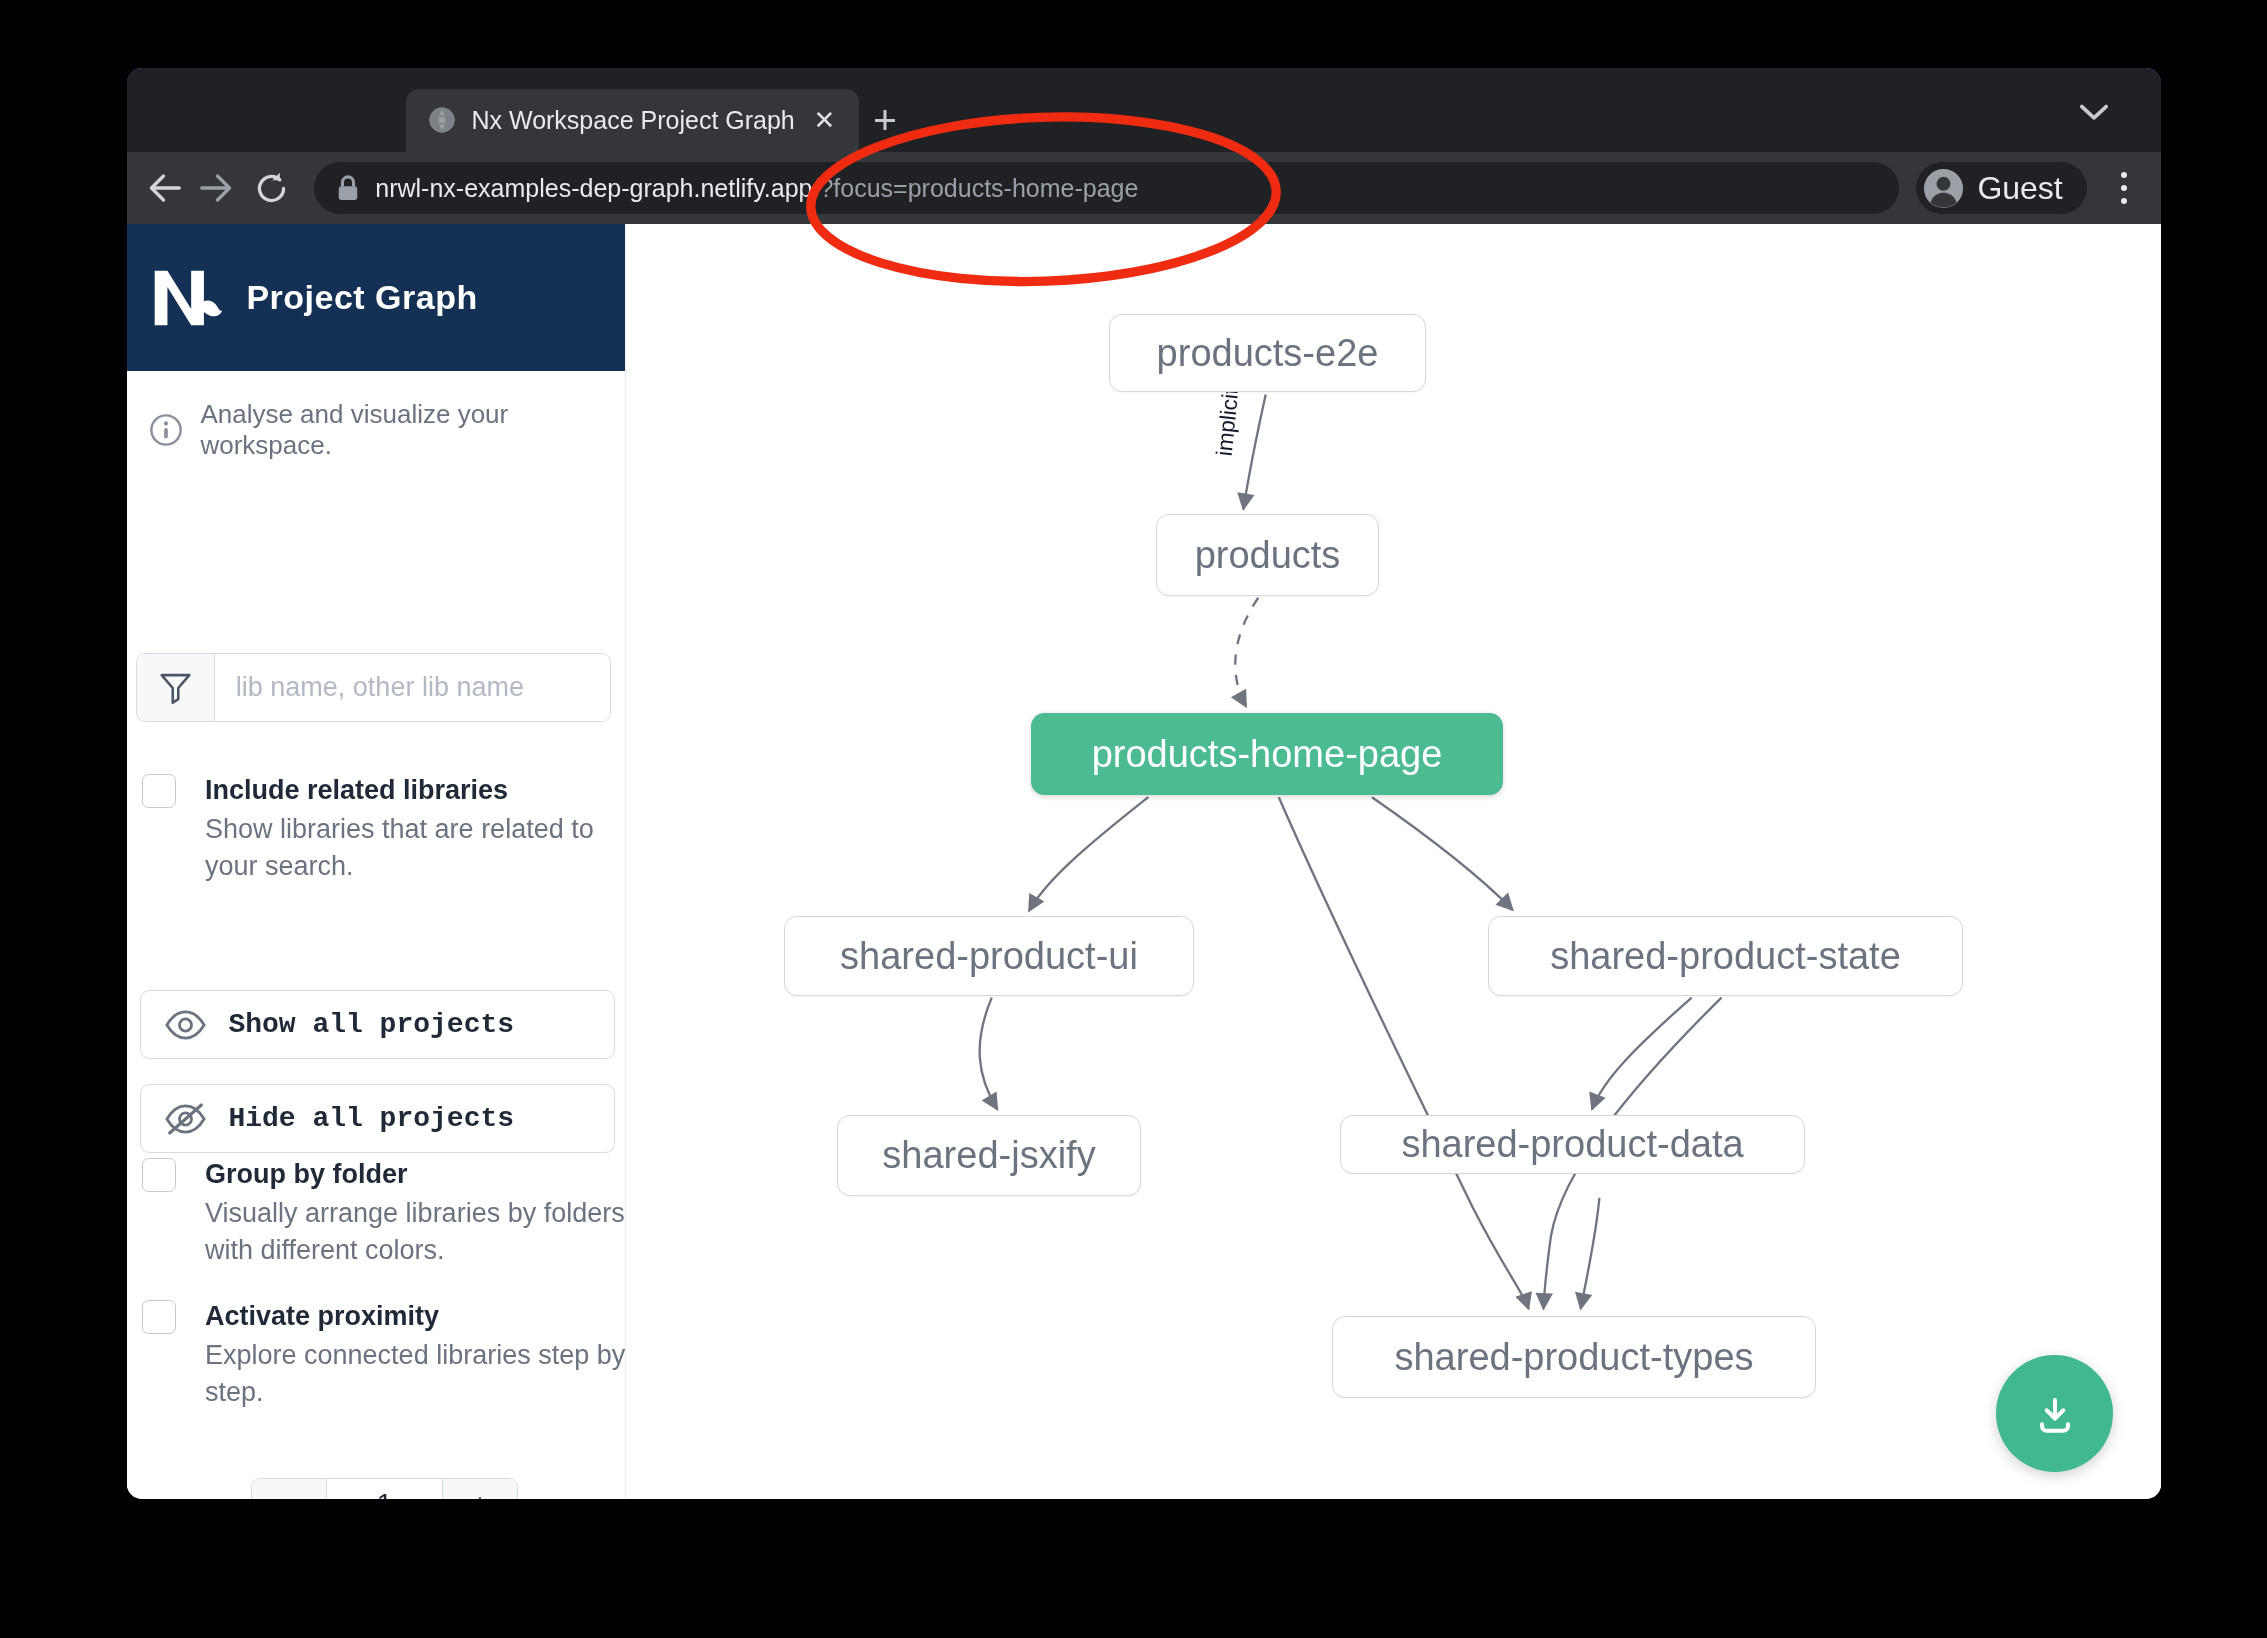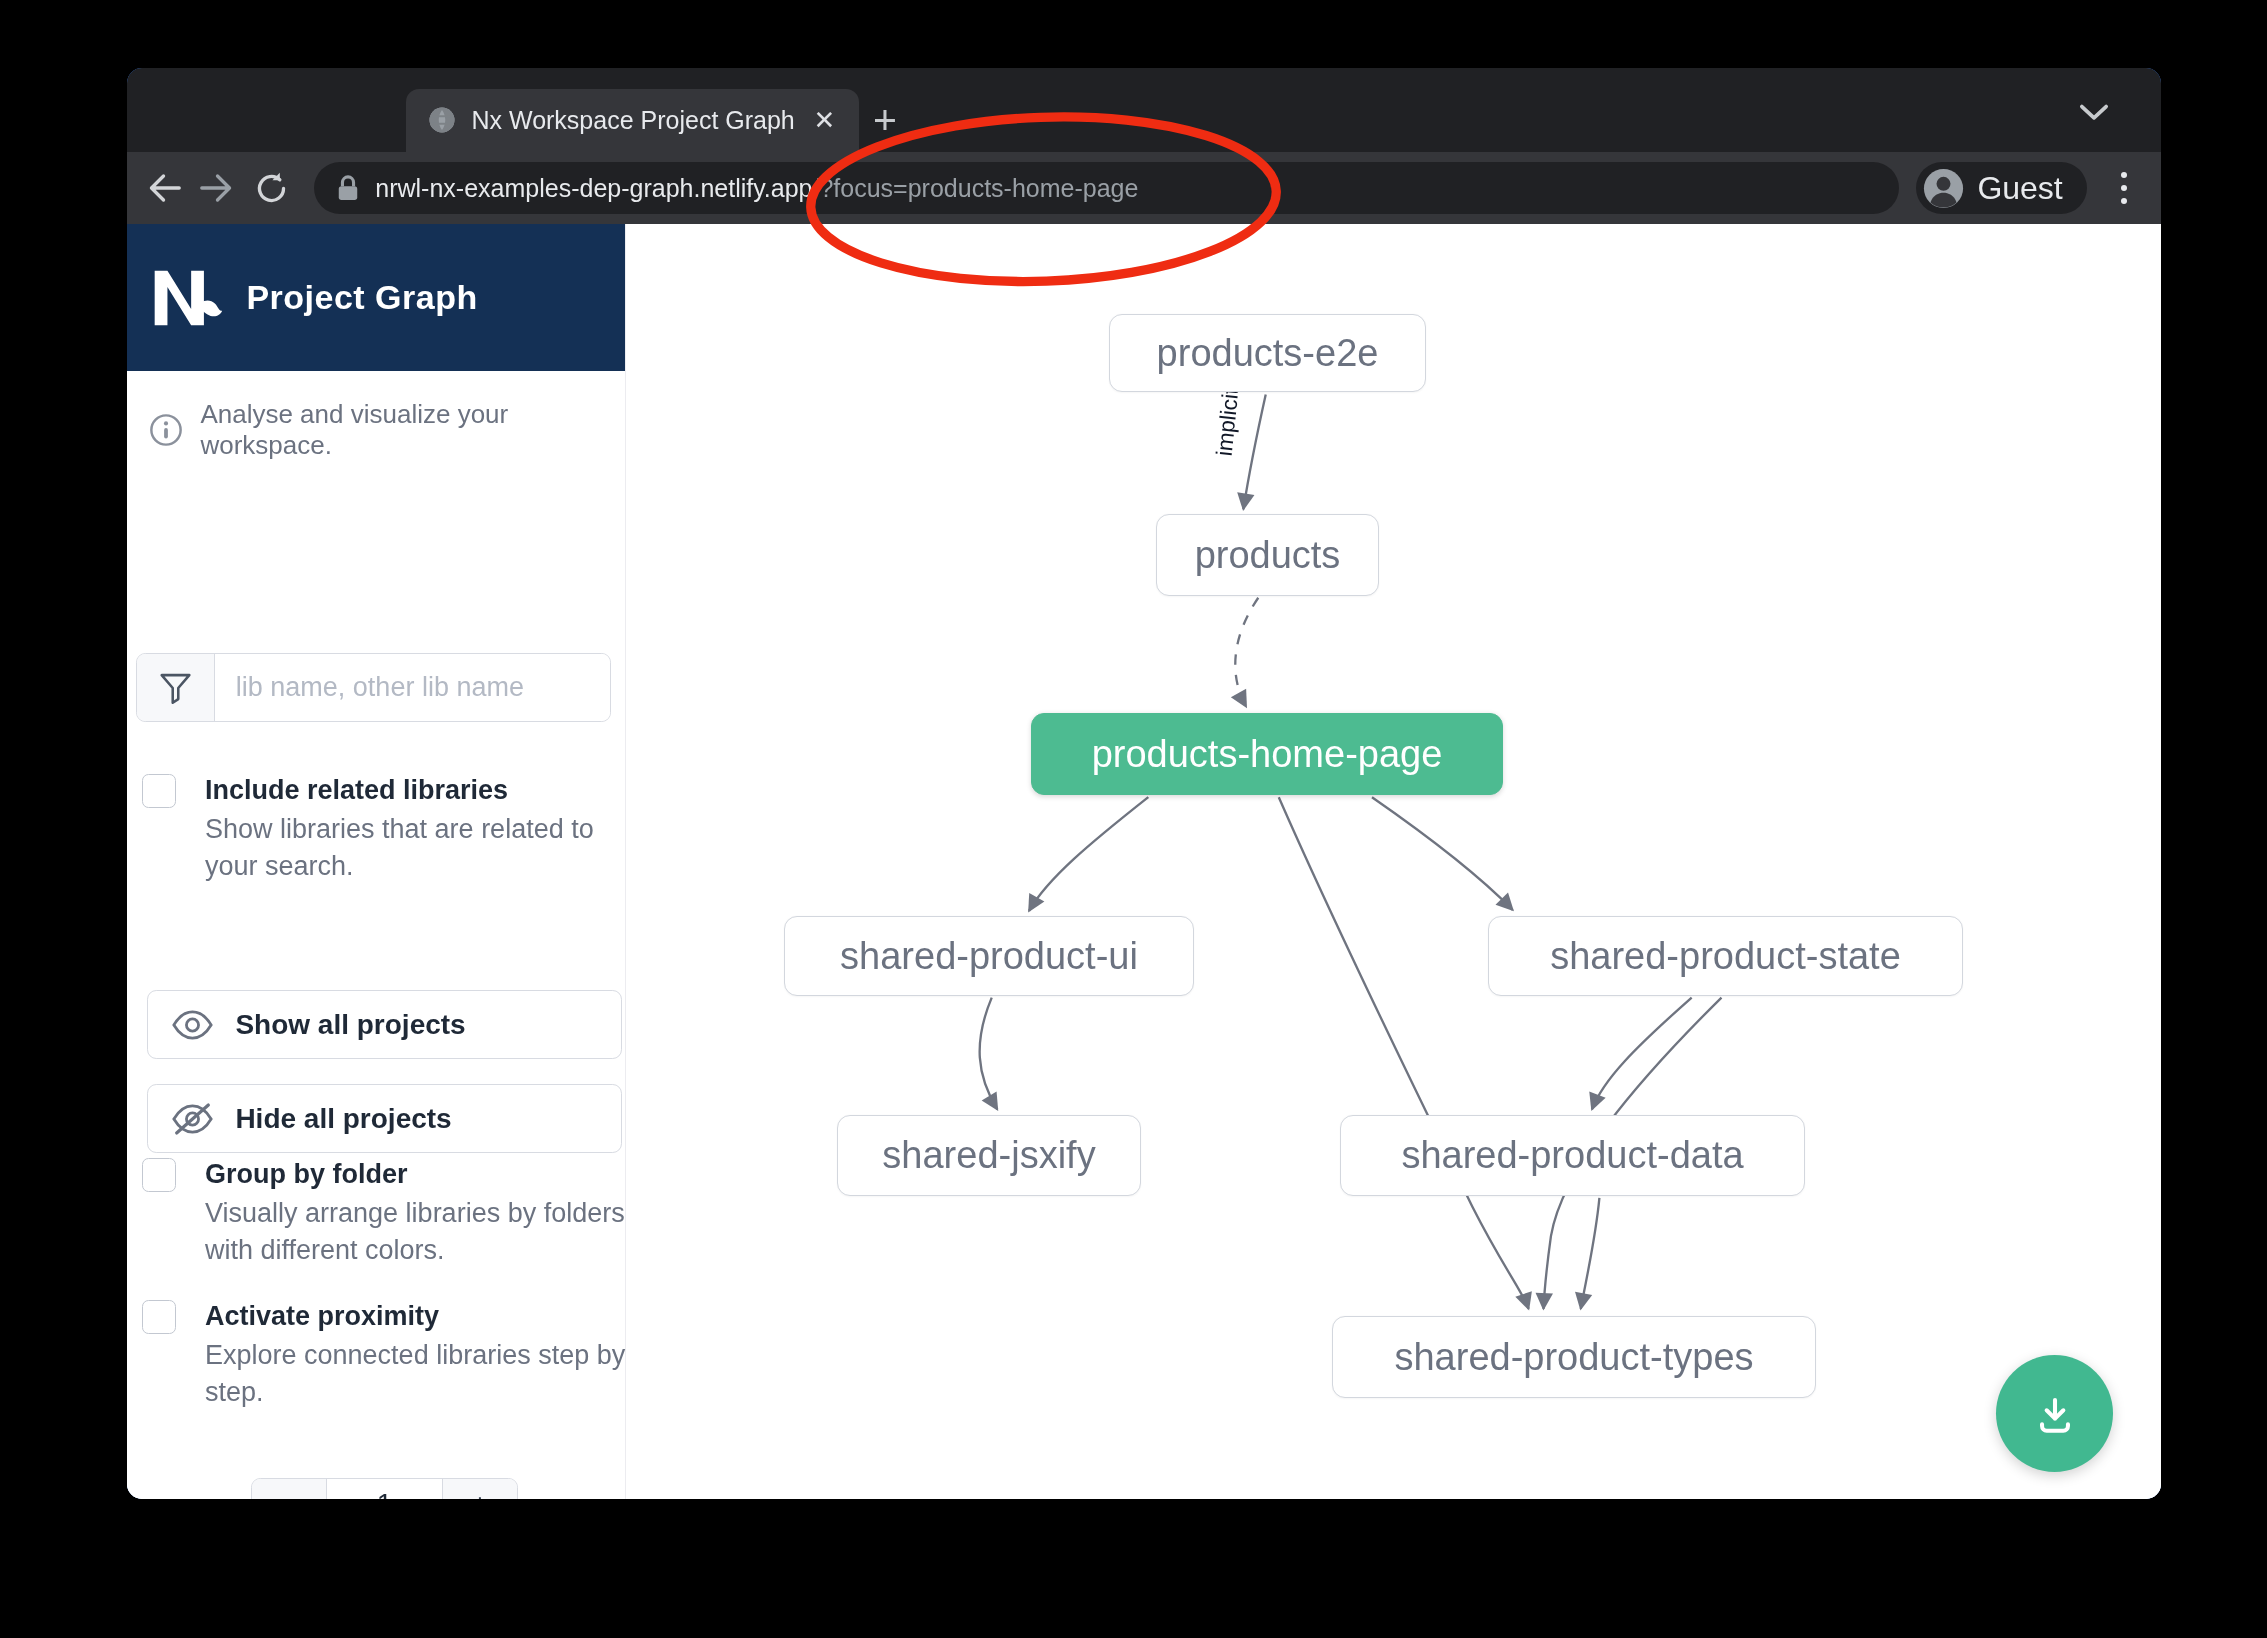--- a/index.html
+++ b/index.html
@@ -68,23 +68,23 @@
   .filter input::placeholder { color:#b3b9c4; }
 
   .opt { position:absolute; left:15px; width:485px; display:grid; grid-template-columns:52px 1fr; column-gap:11px; }
   .opt-include   { top:548px; }
   .opt-group     { top:932px; }
   .opt-proximity { top:1074px; }
   .checkbox { width:34px; height:34px; border:1.9px solid #c3c8d1; border-radius:6.5px; background:#fff; margin-top:1.9px; }
   .opt-label { font-size:27px; font-weight:700; color:#1f2937; line-height:37px; }
   .opt-desc  { grid-column:2; font-size:27px; color:#6b7280; line-height:37px; margin-top:1.9px; }
 
-  .proj-btn { position:absolute; left:20px; width:475px; height:69px; background:#fff;
+  .proj-btn { position:absolute; left:13px; width:475px; height:69px; background:#fff;
               border:1.9px solid #d8dbe2; border-radius:9.3px; display:flex; align-items:center; gap:22.4px;
-              padding:0 24px; font-size:28px; font-weight:600; color:#1f2937; font-family:Liberation Sans, sans-serif; }
+              padding:0 24px; font-size:28px; font-weight:600; color:#1f2937; font-family:Liberation Mono, monospace; }
   .btn-show { top:766px; }
   .btn-hide { top:860px; }
 
   .stepper { position:absolute; left:124px; top:1254px; width:267px; height:52px; display:flex;
              border:1.9px solid #d8dbe2; border-radius:9.3px; overflow:hidden; background:#fff; }
   .stepper > * { display:flex; align-items:center; justify-content:center; font-size:28px; color:#374151; }
   .step-dec { width:75px; background:#f7f8fa; border-right:1.9px solid #d8dbe2; }
   .step-val { flex:1; color:#1f2937; }
   .step-inc { width:75px; background:#f7f8fa; border-left:1.9px solid #d8dbe2; }
 
@@ -100,21 +100,21 @@
            background:#fff; border:1.9px solid #d3d7de; border-radius:13px;
            color:#6b7280; font-size:38px; white-space:nowrap; box-shadow:0 0.9px 1.9px rgba(0,0,0,.04); }
   .gnode.focused { background:#4dbb91; border-color:#4dbb91; color:#fff; font-weight:500;
                    box-shadow:0 1.9px 5.6px rgba(0,0,0,.15); }
   .n-e2e    { left:483px;  top:90px;   width:317px; height:78px; }
   .n-products{ left:530px; top:290px;  width:223px; height:82px; }
   .n-home   { left:405px;  top:489px;  width:472px; height:82px; }
   .n-ui     { left:158px;  top:692px;  width:410px; height:80px; }
   .n-state  { left:862px;  top:692px;  width:475px; height:80px; }
   .n-jsxify { left:211px;  top:891px;  width:304px; height:81px; }
-  .n-data   { left:714px;  top:891px;  width:465px; height:81px; }
+  .n-data   { left:714px;  top:891px;  width:465px; height:59px; }
   .n-types  { left:706px;  top:1092px; width:484px; height:82px; }
 
   .fab { position:absolute; left:1370px; top:1131px; width:117px; height:117px; border-radius:50%;
          background:#41b890; border:none; display:flex; align-items:center; justify-content:center;
          box-shadow:0 3.7px 13px rgba(0,0,0,.18); }
 
   
   .annotation { position:absolute; left:792px; top:104px; width:503px; height:196px; pointer-events:none; }
 </style>
 </head>

